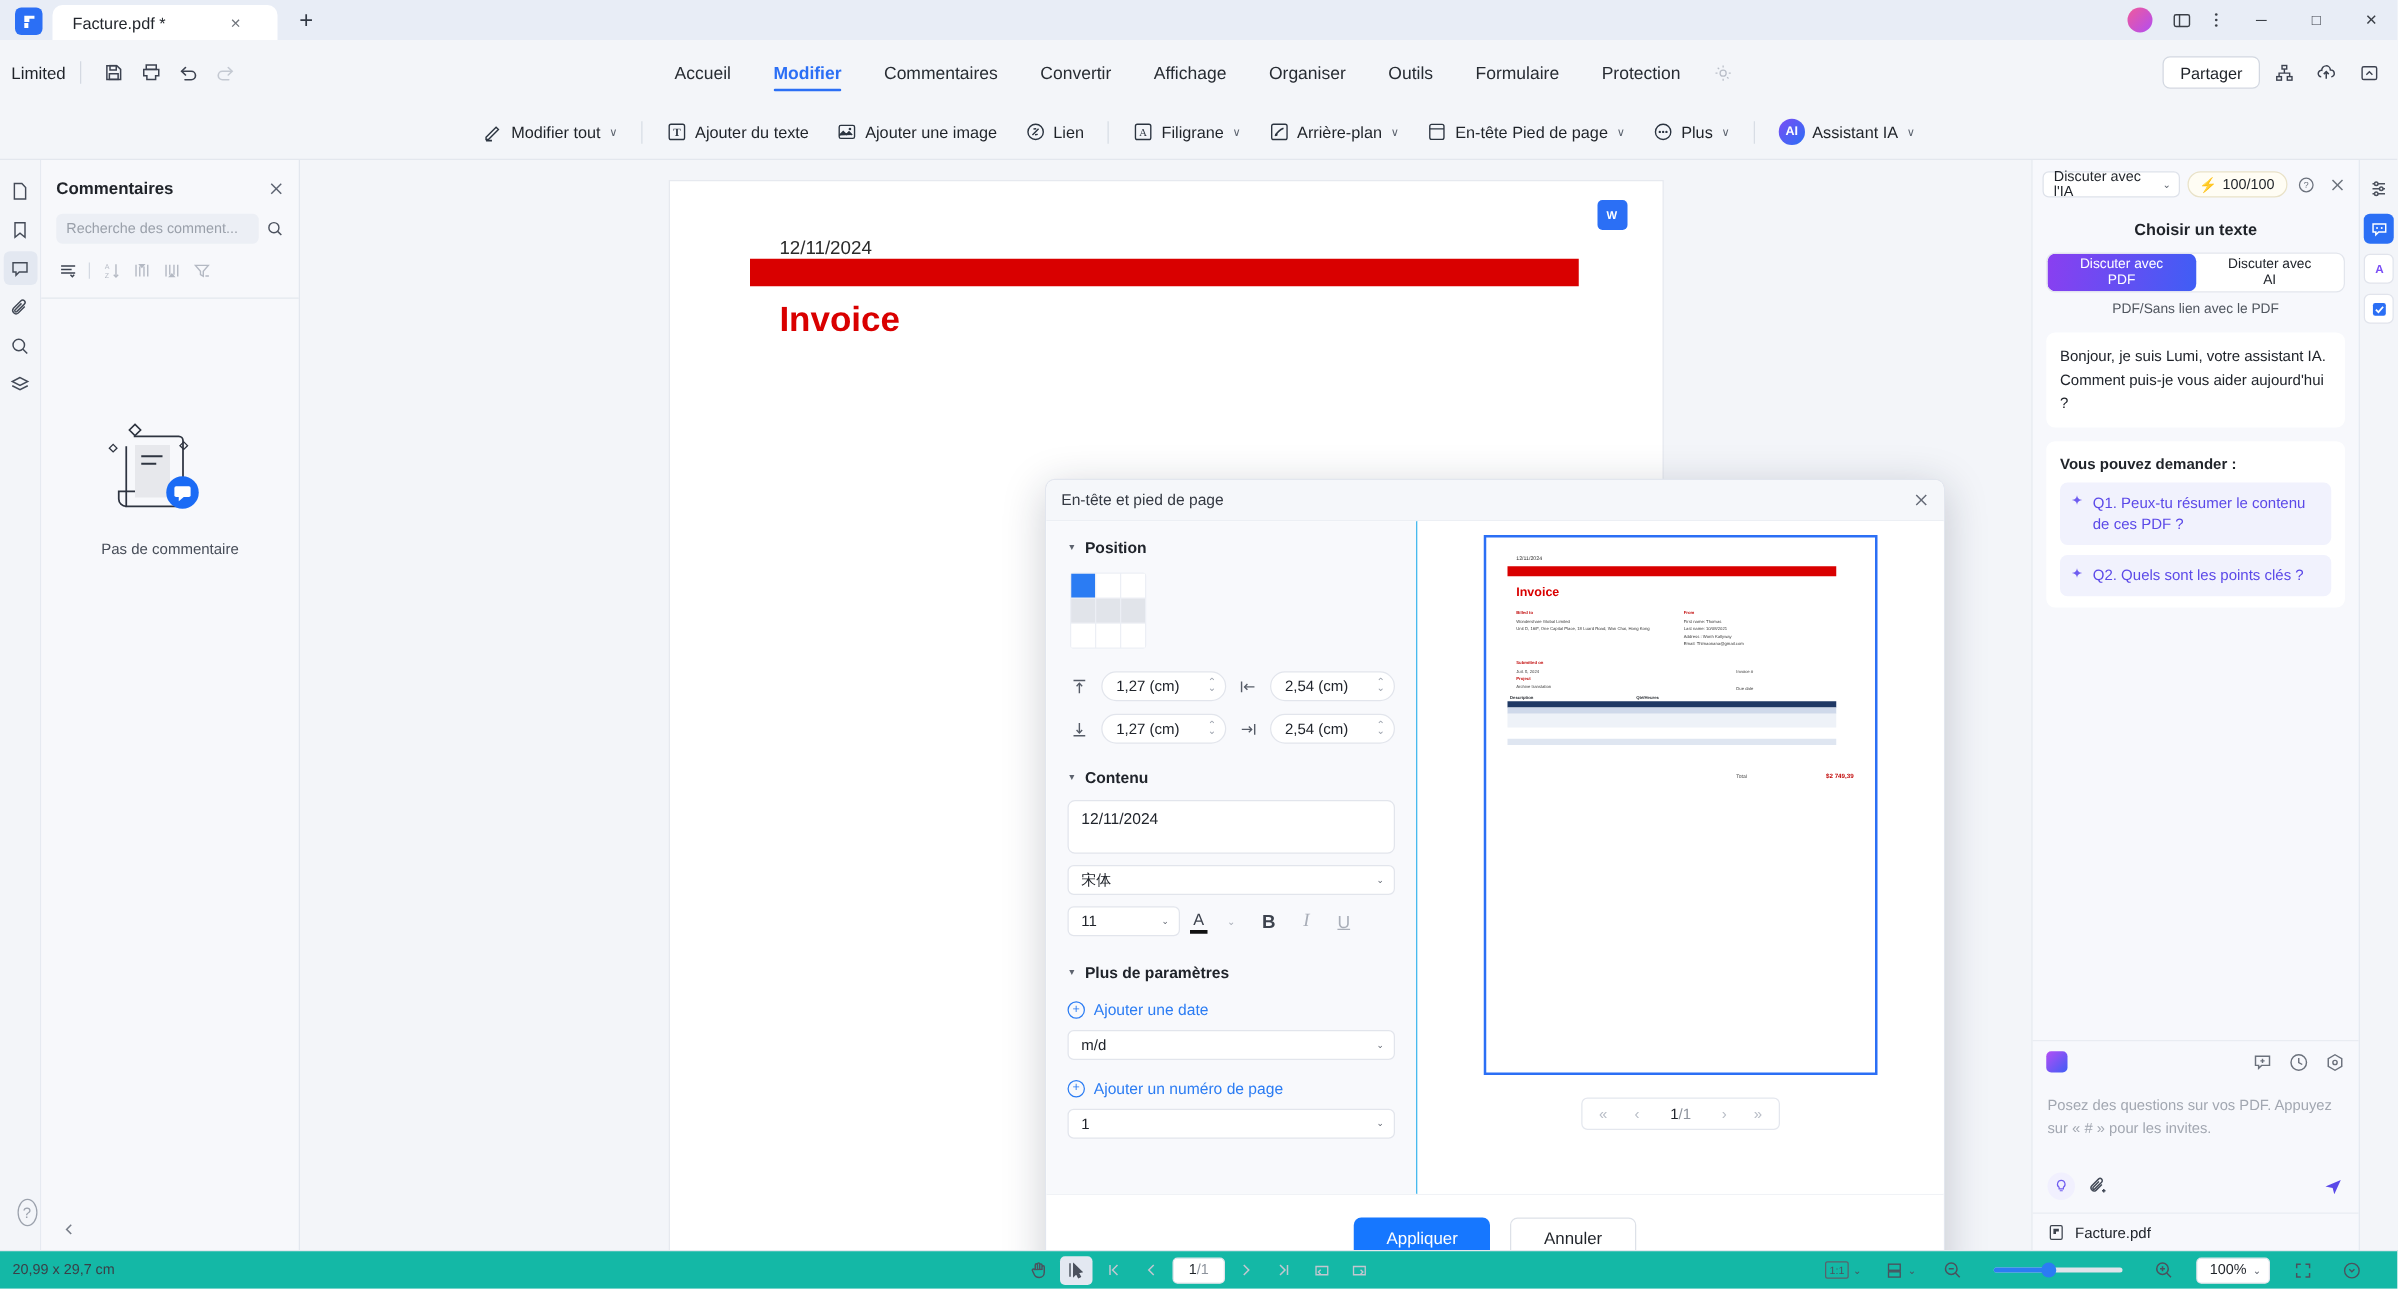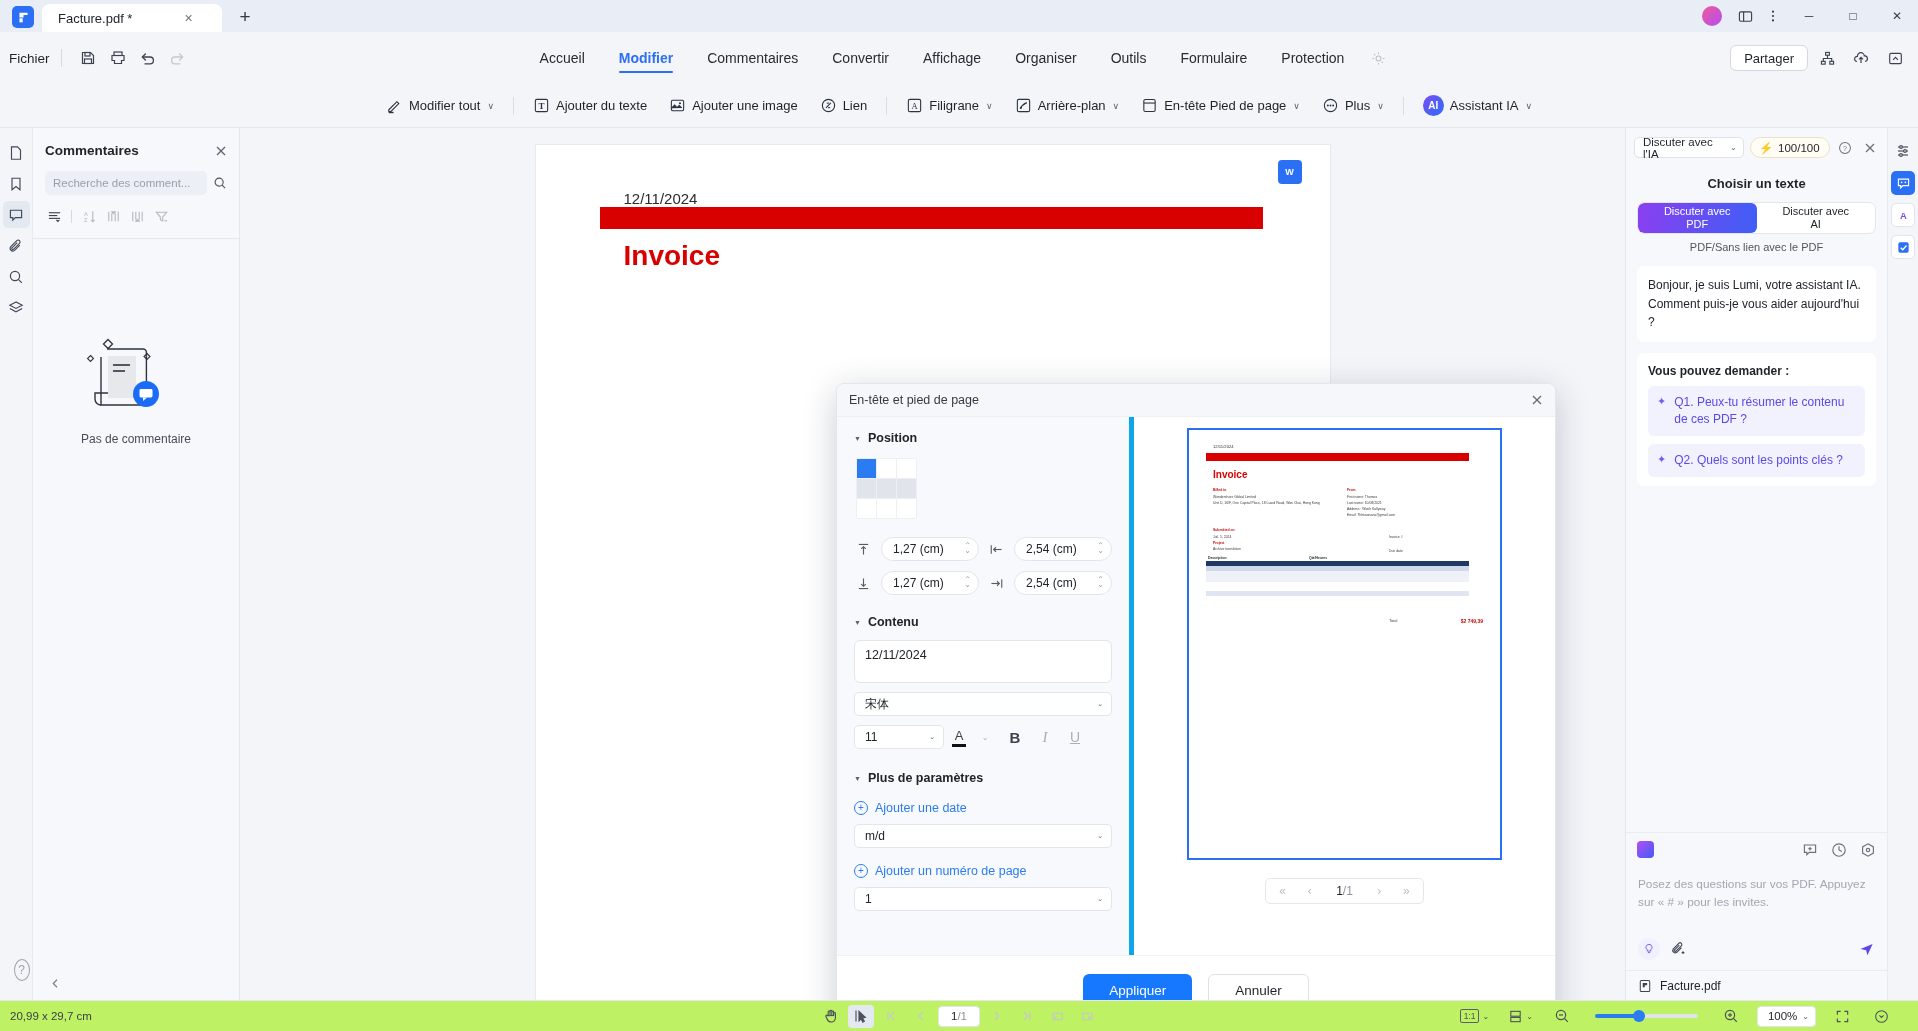--- a/index.html
+++ b/index.html
@@ -107,21 +107,21 @@
 
   
   .dlgwrap { position:absolute; left:596px; top:255px; width:720px; background:#fff;
              border-radius:8px; box-shadow:0 8px 34px rgba(22,32,54,.22); overflow:hidden;
              border:1px solid #e2e6ee; }
   .dlghead { height:33px; background:#f5f7fa; display:flex; align-items:center;
              padding:0 12px; justify-content:space-between; border-bottom:1px solid #eceff4; }
   .dlghead .t { font-size:12.5px; color:#353a43; }
   .dlghead .x { color:#646a76; font-size:14px; cursor:pointer; }
   .dlgbody { display:flex; background:#fff; }
-  .dlgleft { width:297px; background:#f8f9fc; padding:14px 17px 10px; border-right:5px solid #0ea5e9;
+  .dlgleft { width:297px; background:#f8f9fc; padding:14px 17px 10px; border-right:1px solid #0ea5e9;
              height:538px; overflow:hidden; }
   .secthead { display:flex; align-items:center; gap:7px; font-size:12.5px; font-weight:600;
               color:#20242b; cursor:pointer; }
   .caret { font-size:7px; color:#5d636e; }
   .posgrid { margin:13px 0 0 2px; width:61px; background:#eceff5; border-radius:3px;
              display:grid; grid-template-columns:repeat(3,1fr); grid-template-rows:repeat(3,1fr);
              gap:1px; padding:1px; }
   .pcell { height:19px; background:#fff; cursor:pointer; }
   .pcell.sel { background:#2b7cf3; }
   .pcell.mid { background:#e1e4ea; }
@@ -222,21 +222,21 @@
 
   .farright { width:31px; background:#f3f5f9; border-left:1px solid #e6eaf1;
               display:flex; flex-direction:column; align-items:center; padding-top:11px; gap:8px; }
   .frb { width:24px; height:24px; border-radius:5px; display:flex; align-items:center;
          justify-content:center; cursor:pointer; color:#4b515d; }
   .frb.blue { background:#2b6ff5; color:#fff; }
   .frb.purple { background:#fff; color:#7a4df5; border:1px solid #e1e4ec; }
   .frb.check { background:#fff; color:#2b6ff5; border:1px solid #e1e4ec; }
 
   
-  .statusbar { height:31px; background:#bef264; border-top:1px solid #e3e7ee;
+  .statusbar { height:31px; background:#14b8a6; border-top:1px solid #e3e7ee;
                display:flex; align-items:center; position:relative; flex:0 0 31px;text-align:right; }
   .sdim { margin-left:10px; font-size:11.5px; color:#3a3f47; }
   .scenter { position:absolute; left:0; right:0; display:flex; justify-content:center;
              align-items:center; gap:4px; pointer-events:none; }
   .scenter > * { pointer-events:auto; }
   .sb { width:26px; height:23px; display:flex; align-items:center; justify-content:center;
         border-radius:4px; color:#4b515d; cursor:pointer; }
   .sb.on { background:#e3e8f1; }
   .sb.dis { color:#c2c7d0; }
   .pgbox { height:21px; border:1px solid #e2e5ec; border-radius:4px; background:#fff;
@@ -284,21 +284,21 @@
             <circle cx="8" cy="13" r="1.2"></circle>
           </svg>
       </div>
       <div class="wb">─</div>
       <div class="wb">□</div>
       <div class="wb close">✕</div>
     </div>
   </div>
 
   <div class="menurow">
-    <div class="fichier">Fichier</div>
+    <div class="fichier">Limited</div>
     <div class="vsep"></div>
     <div class="qicon">
       <svg width="16" height="16" viewBox="0 0 16 16" fill="none" stroke="currentColor" stroke-width="1.2">
           <path d="M2.5 2.5h8l3 3v8h-11z"></path>
           <rect x="5" y="2.5" width="5" height="3.5"></rect>
           <rect x="4.5" y="9" width="7" height="4.5"></rect>
         </svg>
     </div>
     <div class="qicon">
       <svg width="16" height="16" viewBox="0 0 16 16" fill="none" stroke="currentColor" stroke-width="1.2">

